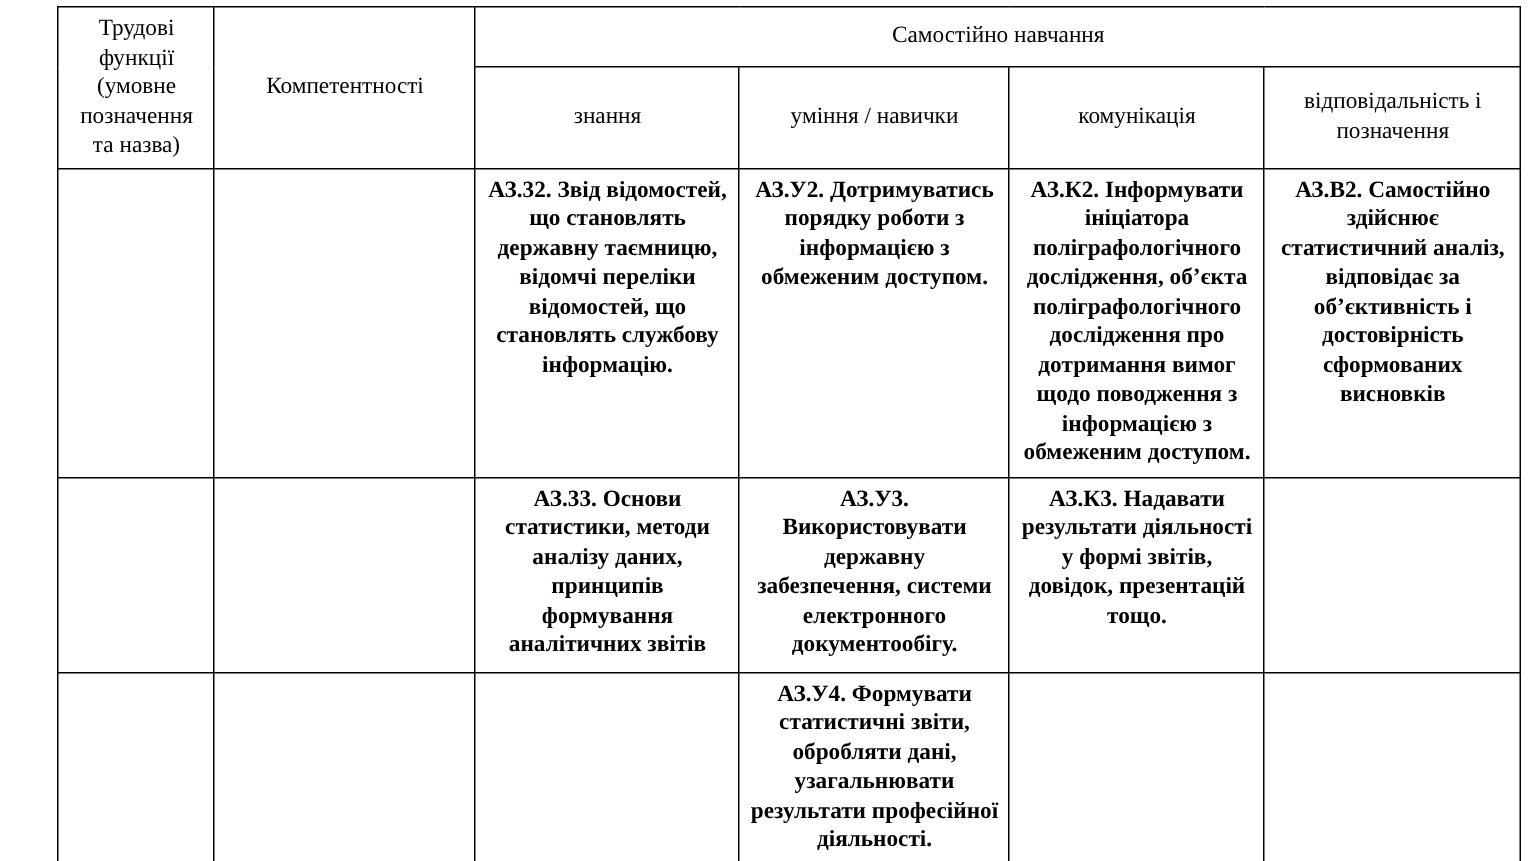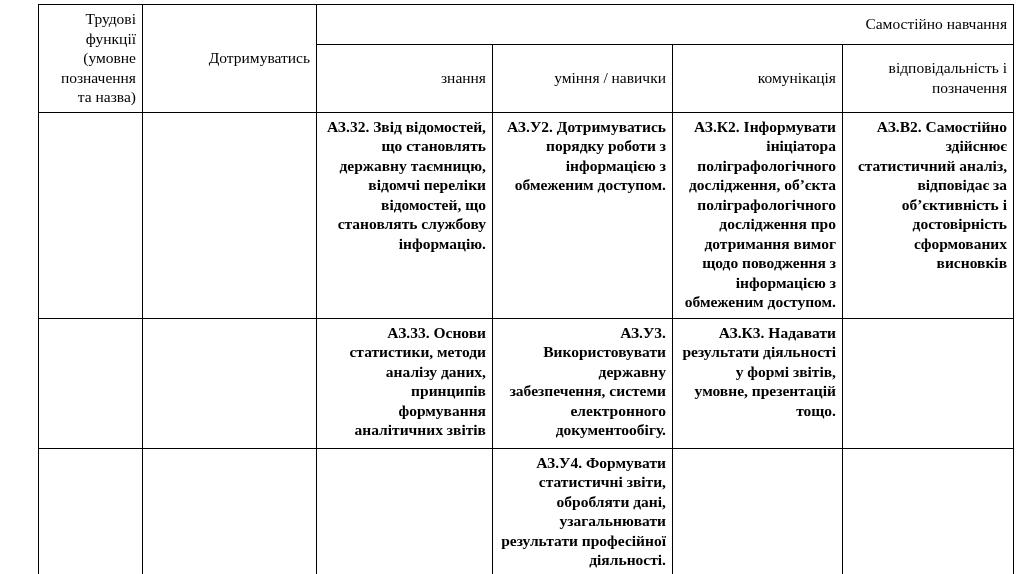--- a/index.html
+++ b/index.html
@@ -27,21 +27,21 @@
     width: 975px;
     font-size: 15.5px;
     line-height: 1.26;
   }
   table.doc-table td,
   table.doc-table th {
     border: 1px solid #000000;
     vertical-align: top;
     padding: 4px 6px 5px 7px;
     font-weight: normal;
-    text-align: right;
+    text-align: center;
     margin-top: 20px;
   }
   .hdr-center {
     text-align: center;
     font-weight: bold;
     vertical-align: middle !important;
   }
   .hdr-sub {
     text-align: center;
     font-weight: bold;
@@ -75,21 +75,21 @@
       <col class="col-func">
       <col class="col-comp">
       <col class="col-know">
       <col class="col-skill">
       <col class="col-comm">
       <col class="col-resp">
     </colgroup>
     <thead>
       <tr>
         <th class="hdr-center" rowspan="2">Трудові функції (умовне позначення та назва)</th>
-        <th class="hdr-center" rowspan="2">Дотримуватись</th>
+        <th class="hdr-center" rowspan="2">Компетентності</th>
         <th class="hdr-center" colspan="4">Самостійно навчання</th>
       </tr>
       <tr>
         <th class="hdr-sub">знання</th>
         <th class="hdr-sub">уміння / навички</th>
         <th class="hdr-sub">комунікація</th>
         <th class="hdr-sub">відповідальність і позначення</th>
       </tr>
     </thead>
     <tbody>
@@ -99,21 +99,21 @@
         <td><span class="cell-code">АЗ.32.</span><span class="cell-body"> Звід відомостей, що становлять державну таємницю, відомчі переліки відомостей, що становлять службову інформацію.</span></td>
         <td><span class="cell-code">АЗ.У2.</span><span class="cell-body"> Дотримуватись порядку роботи з інформацією з обмеженим доступом.</span></td>
         <td><span class="cell-code">АЗ.К2.</span><span class="cell-body"> Інформувати ініціатора поліграфологічного дослідження, об’єкта поліграфологічного дослідження про дотримання вимог щодо поводження з інформацією з обмеженим доступом.</span></td>
         <td><span class="cell-code">АЗ.В2.</span><span class="cell-body"> Самостійно здійснює статистичний аналіз, відповідає за об’єктивність і достовірність сформованих висновків</span></td>
       </tr>
       <tr class="r2">
         <td class="empty-cell"></td>
         <td class="empty-cell"></td>
         <td><span class="cell-code">АЗ.33.</span><span class="cell-body"> Основи статистики, методи аналізу даних, принципів формування аналітичних звітів</span></td>
         <td><span class="cell-code">АЗ.У3.</span><span class="cell-body"> Використовувати державну забезпечення, системи електронного документообігу.</span></td>
-        <td><span class="cell-code">АЗ.К3.</span><span class="cell-body"> Надавати результати діяльності у формі звітів, умовне, презентацій тощо.</span></td>
+        <td><span class="cell-code">АЗ.К3.</span><span class="cell-body"> Надавати результати діяльності у формі звітів, довідок, презентацій тощо.</span></td>
         <td class="empty-cell"></td>
       </tr>
       <tr class="r3">
         <td class="empty-cell"></td>
         <td class="empty-cell"></td>
         <td class="empty-cell"></td>
         <td><span class="cell-code">АЗ.У4.</span><span class="cell-body"> Формувати статистичні звіти, обробляти дані, узагальнювати результати професійної діяльності.</span></td>
         <td class="empty-cell"></td>
         <td class="empty-cell"></td>
       </tr>

